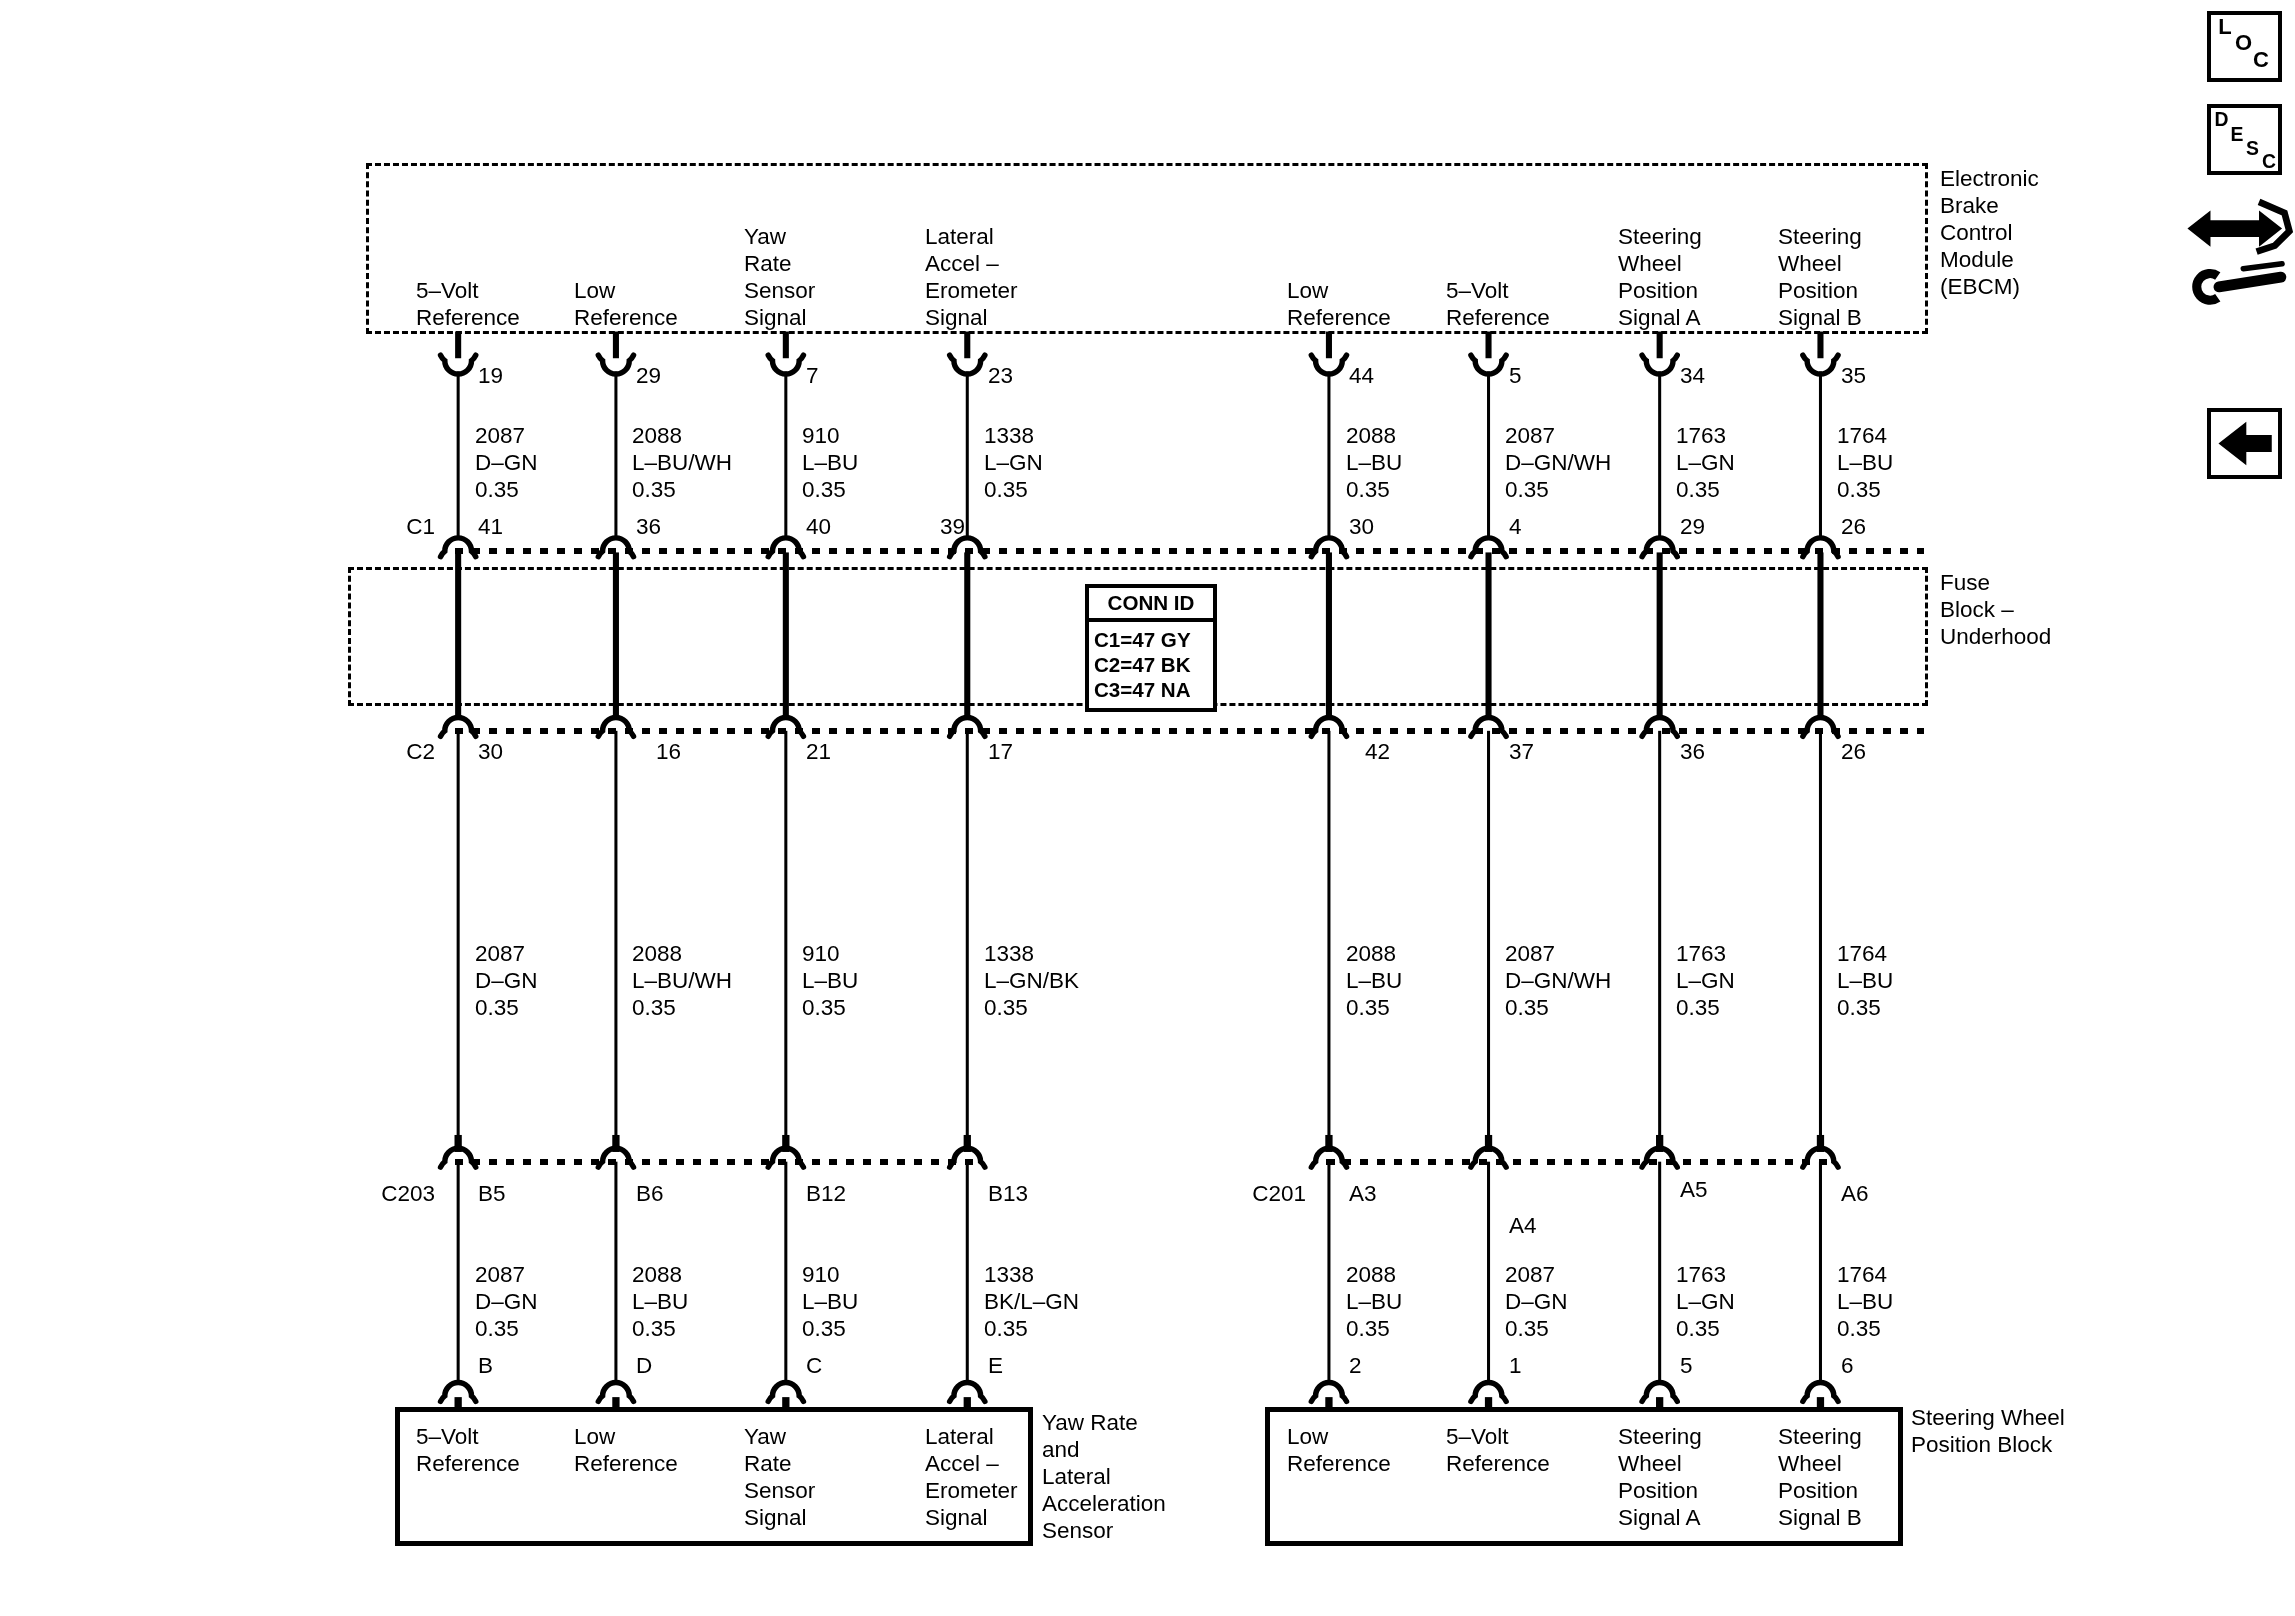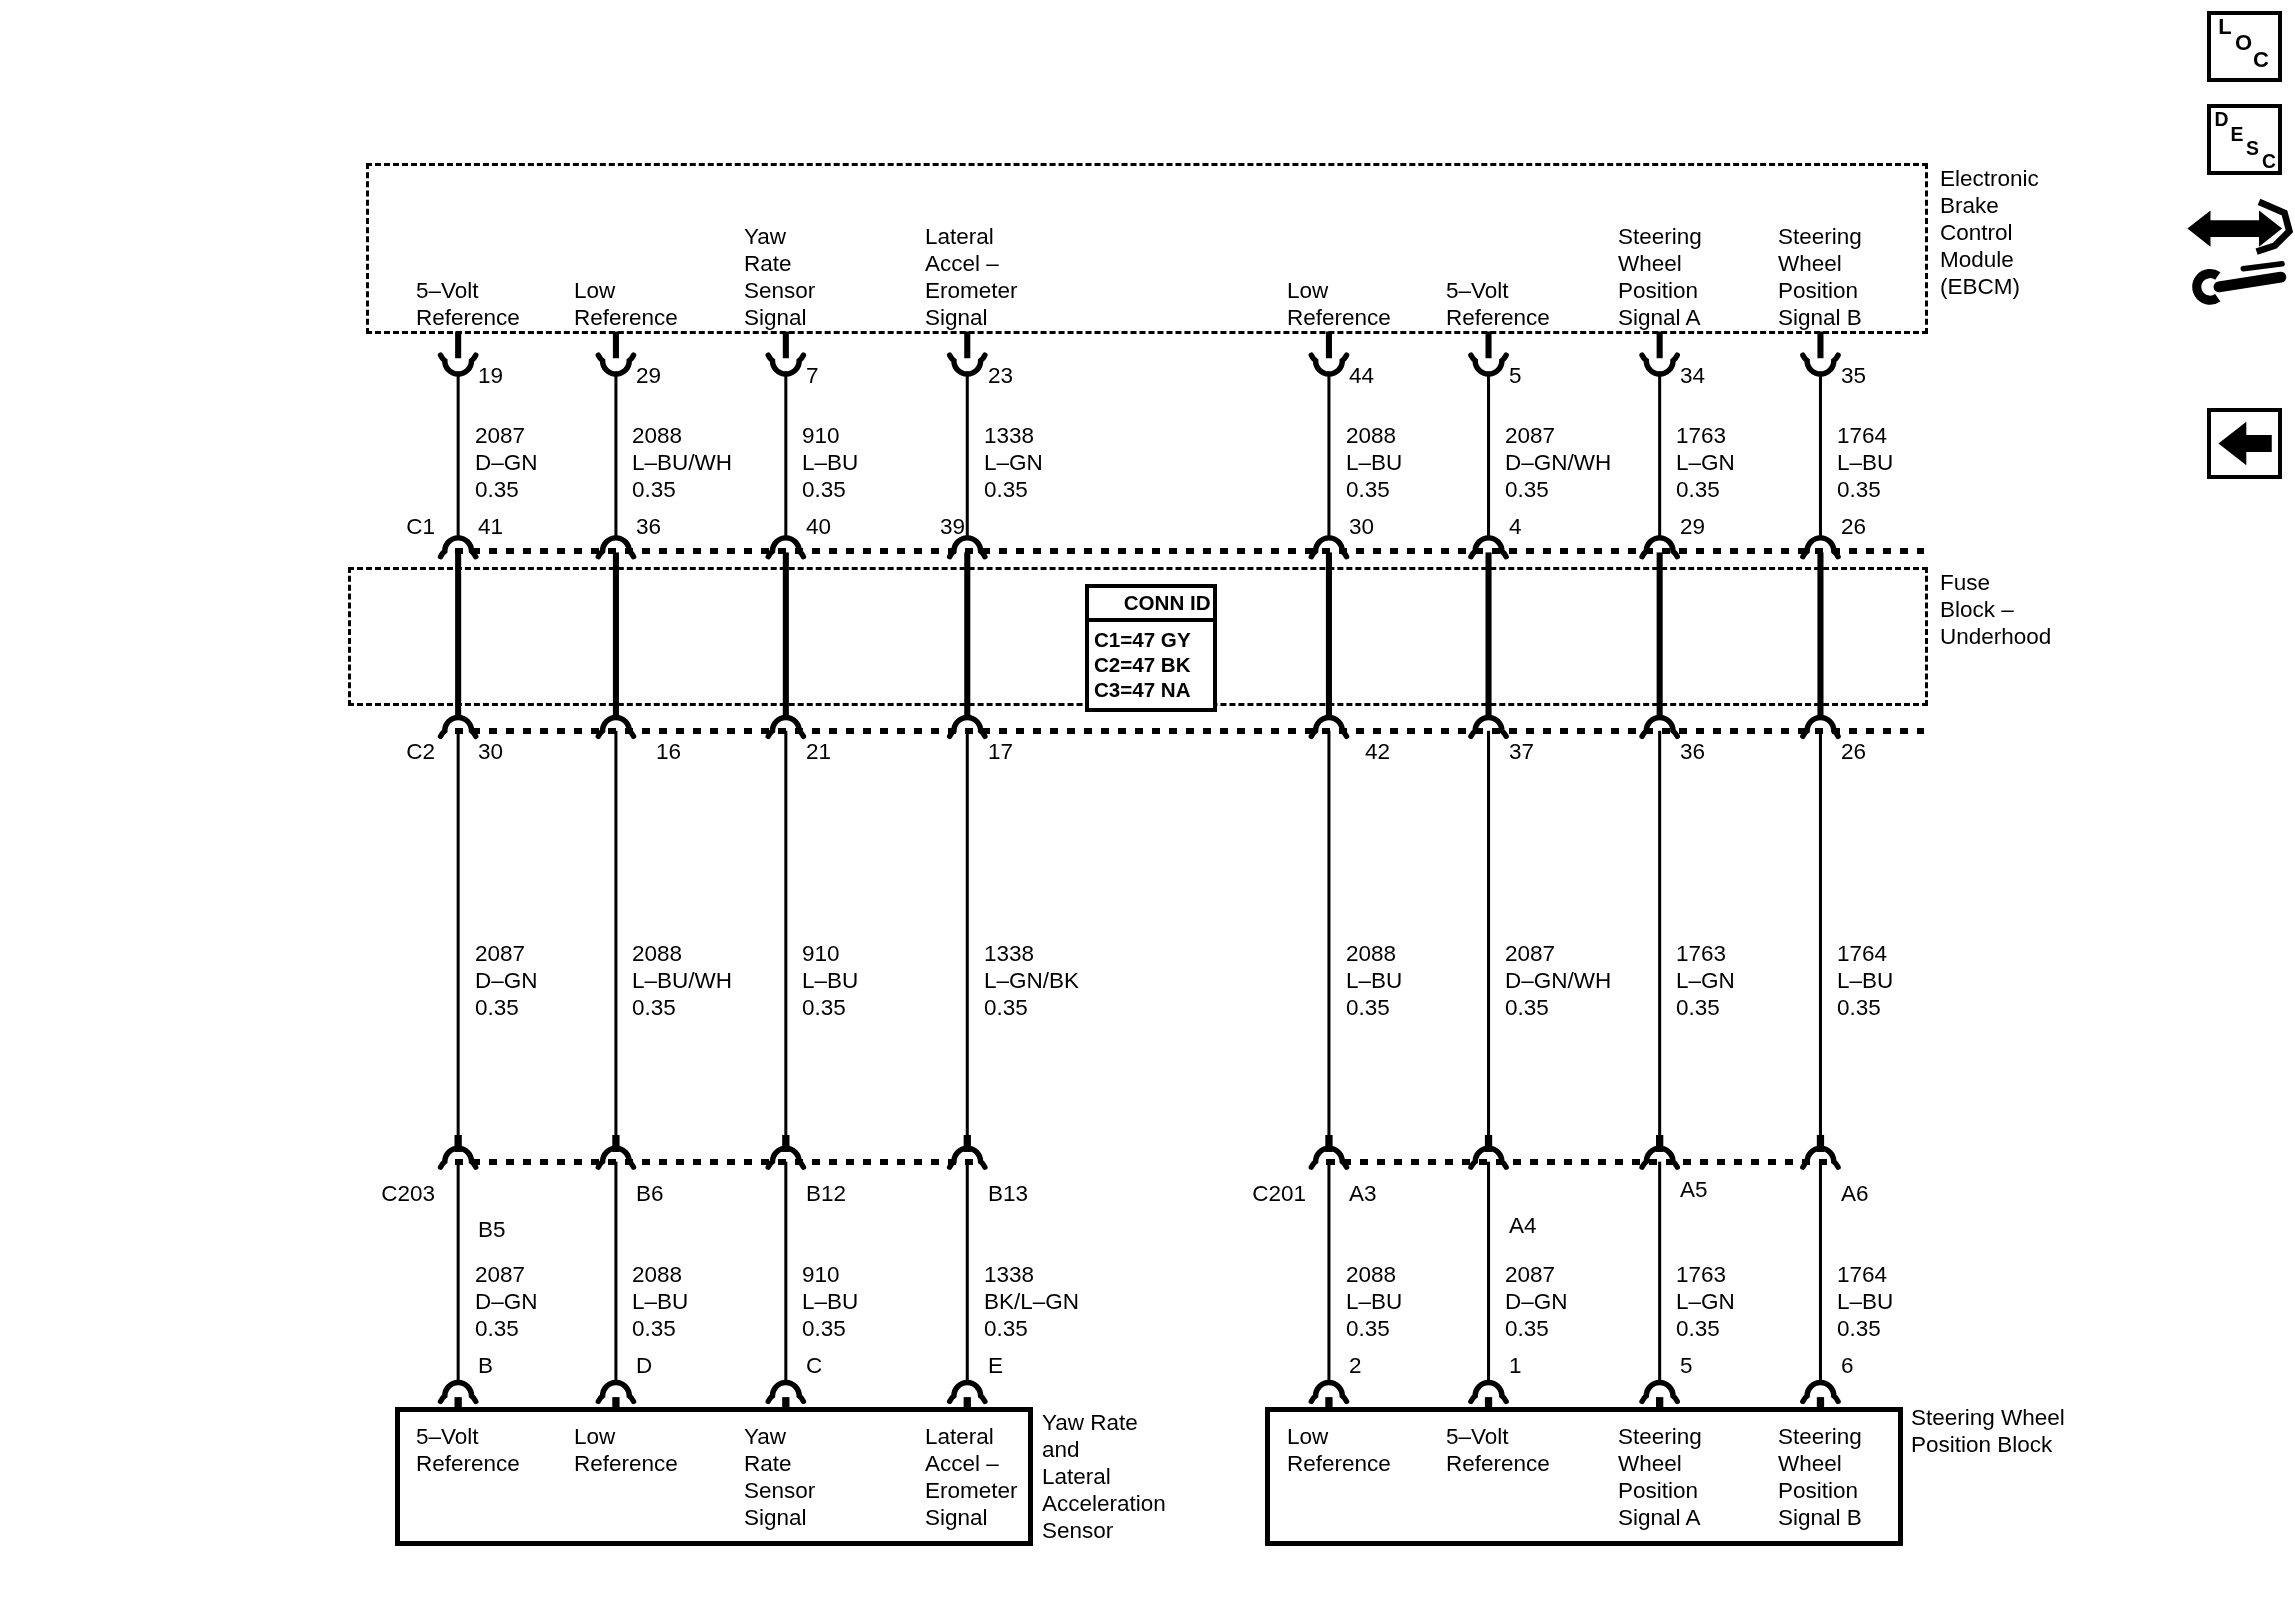--- a/index.html
+++ b/index.html
@@ -7,21 +7,21 @@
           font-family:"Liberation Sans",sans-serif;color:#000;overflow:hidden;}
   .abs{position:absolute;}
   .txt{font-size:22.5px;line-height:27px;white-space:pre-line;}
   .rtxt{text-align:right;}
   .dashed{border:3.6px dashed #000;}
   .solid-box{border:5.5px solid #000;}
   .dotted-line{height:6px;background:repeating-linear-gradient(90deg,#000 0 8.5px,transparent 8.5px 17px);}
   .icon-box{width:67px;height:63px;border:4.9px solid #000;background:#fff;}
   .icon-letter{position:absolute;font-size:22px;font-weight:bold;line-height:22px;}
   .conn-id{border:4.2px solid #000;background:#fff;width:124px;}
-  .conn-id .hd{border-bottom:4.2px solid #000;font-size:20.6px;font-weight:bold;text-align:right;padding:3px 2.4px;}
+  .conn-id .hd{border-bottom:4.2px solid #000;font-size:20.6px;font-weight:bold;text-align:center;padding:3px 2.4px;}
   .conn-id .bd{font-size:20.6px;line-height:25px;padding:4.9px 4.9px 6px 4.9px;font-weight:bold;}
   svg{display:block;}
 </style>
 </head>
 <body>
 
 <div class="canvas">
 
   <svg id="wiring-svg" class="abs" style="left:0;top:0;" width="2295" height="1617" viewBox="0 0 3782 2664">
       <rect x="750" y="546" width="10" height="44" fill="#000"></rect>
@@ -193,21 +193,21 @@
 Reference</div>
       <div class="abs txt" style="left: 478px; top: 362px;">19</div>
       <div class="abs txt" style="left: 475px; top: 422px;">2087
 D–GN
 0.35</div>
       <div class="abs txt" style="left: 478px; top: 513px;">41</div>
       <div class="abs txt" style="left: 478px; top: 738px;">30</div>
       <div class="abs txt" style="left: 475px; top: 940px;">2087
 D–GN
 0.35</div>
-      <div class="abs txt" style="left: 478px; top: 1180px; margin-top: 36px;">B5</div>
+      <div class="abs txt" style="left: 478px; top: 1180px;">B5</div>
       <div class="abs txt" style="left: 475px; top: 1261px;">2087
 D–GN
 0.35</div>
       <div class="abs txt" style="left: 478px; top: 1352px;">B</div>
       <div class="abs txt" style="left: 416px; top: 1423px;">5–Volt
 Reference</div>
       <div class="abs txt" style="left: 574px; bottom: 1286px;">Low
 Reference</div>
       <div class="abs txt" style="left: 636px; top: 362px;">29</div>
       <div class="abs txt" style="left: 632px; top: 422px;">2088

